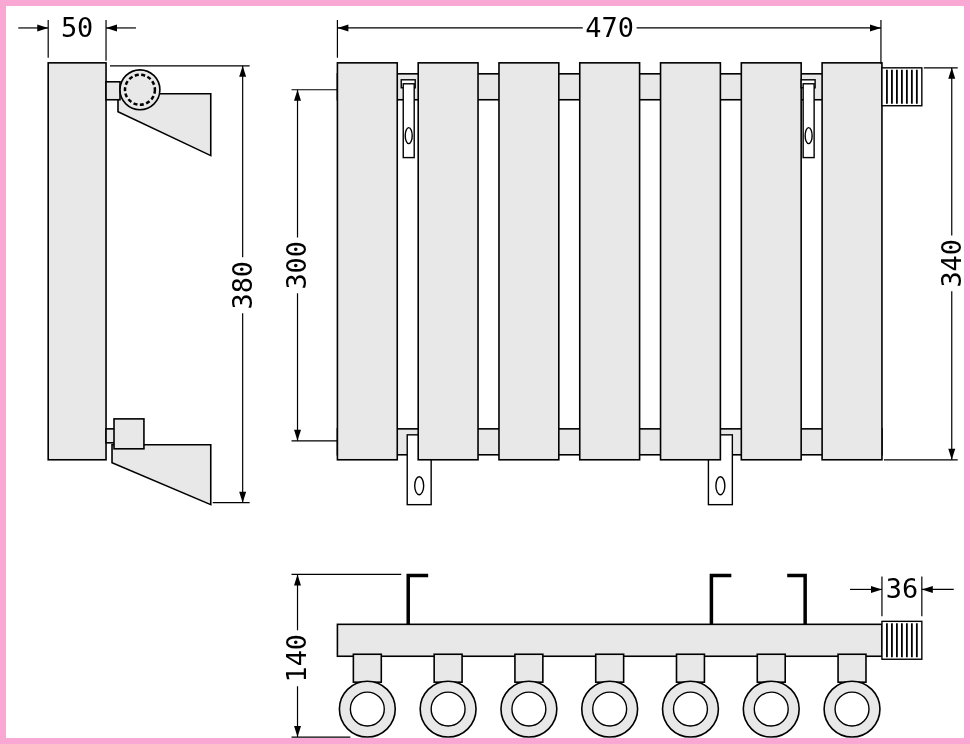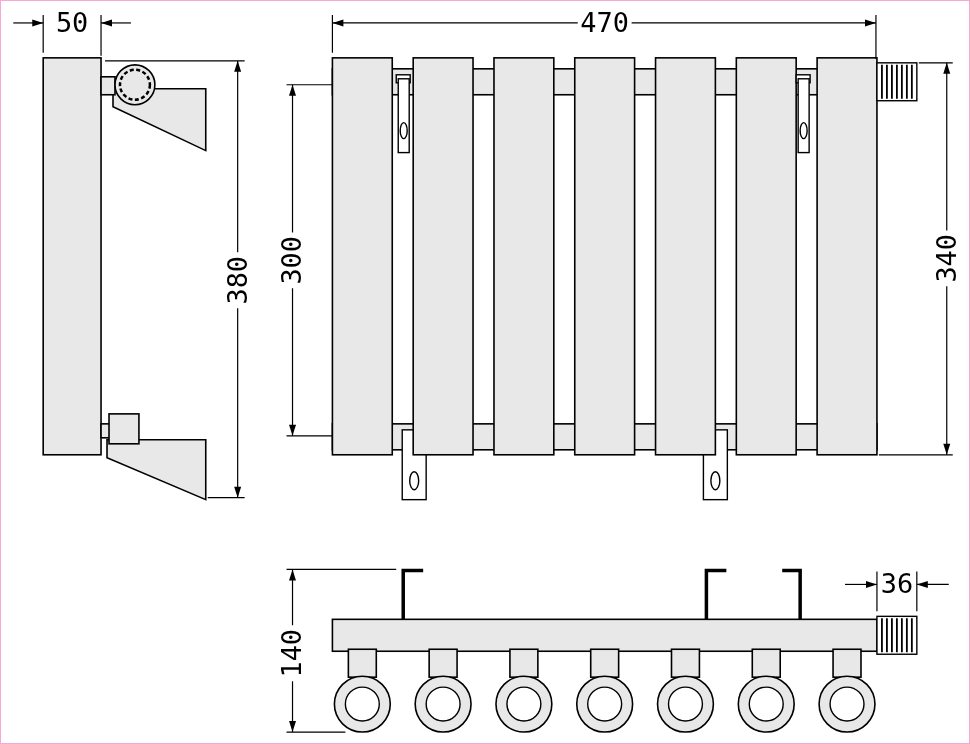--- a/index.html
+++ b/index.html
@@ -1,19 +1,19 @@
 <!DOCTYPE html>
 <html><head>
 <meta charset="utf-8">
 <style>
   * { box-sizing: border-box; }
   html, body { margin: 0; padding: 0; background: #ffffff; }
   .page {
     width: 970px; height: 744px; background: #ffffff;
-    border: 1px solid #f9a8d4; position: relative; overflow: hidden;
+    border: 6px solid #f9a8d4; position: relative; overflow: hidden;
   }
   svg { display: block; }
   .part  { fill: #e8e8e8; stroke: #000; stroke-width: 1.6; }
   .white { fill: #ffffff; stroke: #000; stroke-width: 1.4; }
   .ribs  { fill: none; stroke: #000; stroke-width: 1.8; }
   .hook  { fill: none; stroke: #000; stroke-width: 3.5; }
   .dim path, .dim line { stroke: #000; stroke-width: 1.2; fill: none; }
   .dim-text {
     font-family: "DejaVu Sans Mono", monospace;
     font-size: 27px; fill: #000;

